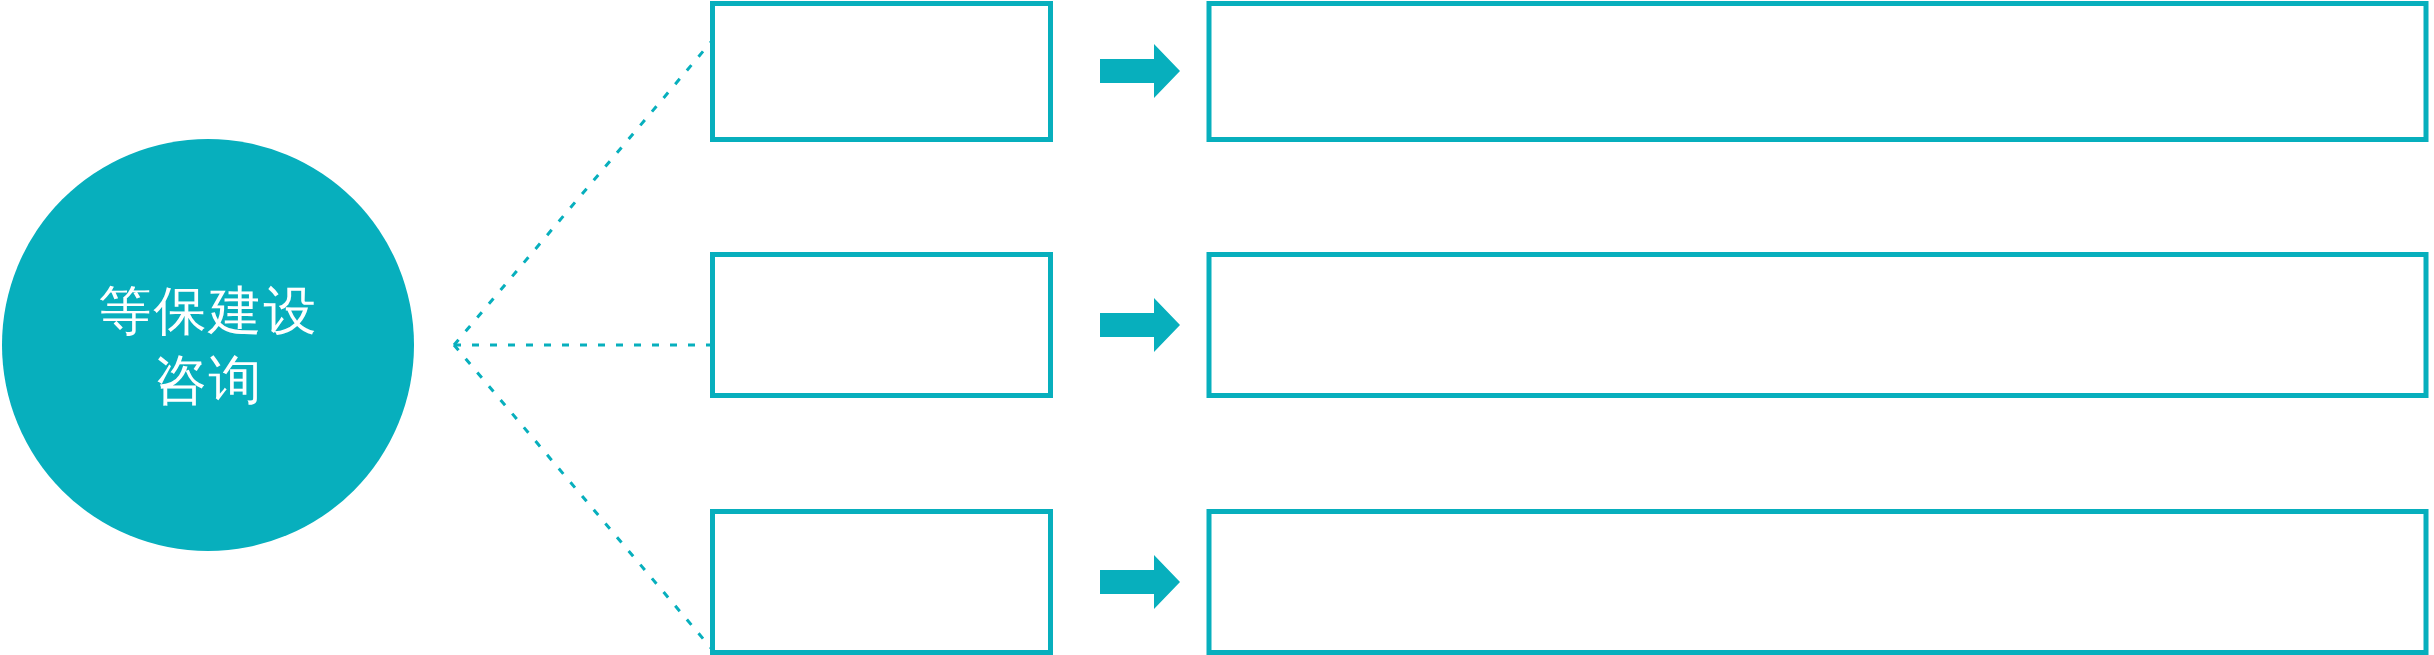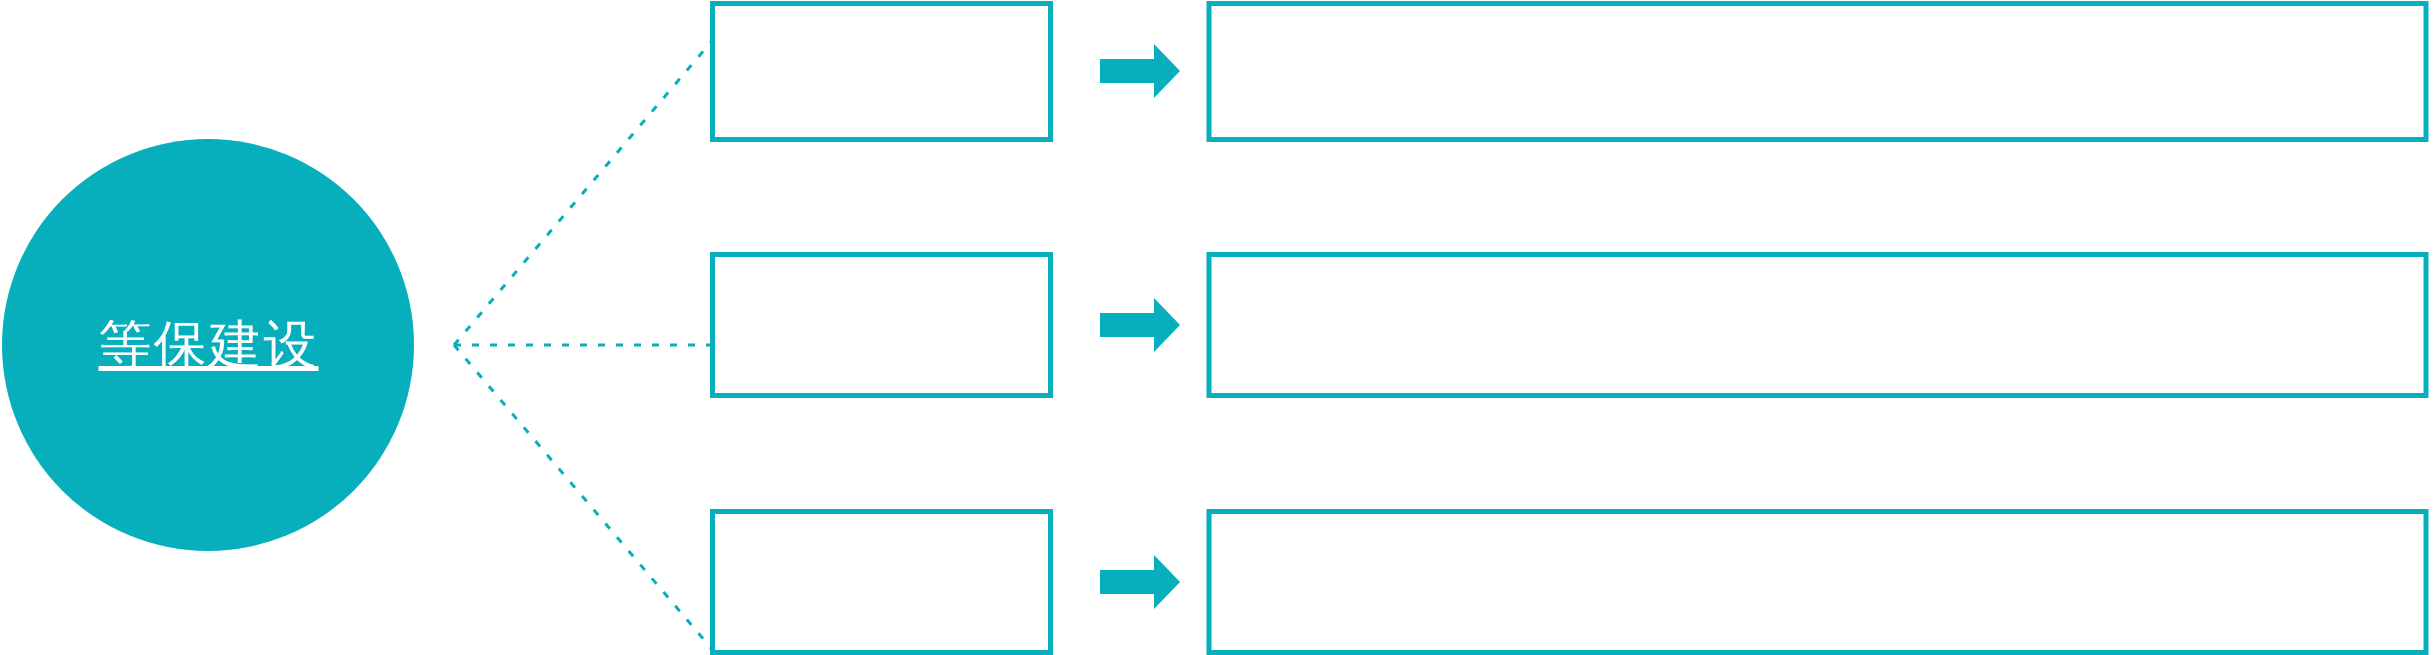--- a/index.html
+++ b/index.html
@@ -37,21 +37,21 @@
     justify-content: center;
     color: #ffffff;
     font-size: 53px;
     line-height: 1.30;
     letter-spacing: 2px;
     font-weight: 400;
     text-align: center;
     pointer-events: none;
     white-space: nowrap;
   }
-  .hub-line { display: block; text-decoration: underline; }
+  .hub-line { display: block; }
   .box-text {
     position: absolute;
     display: flex;
     align-items: center;
     justify-content: center;
     box-sizing: border-box;
     padding: 8px 16px;
     color: #1a1a1a;
     font-size: 30px;
     line-height: 1.4;
@@ -87,20 +87,21 @@
     <path d="M1100,313 L1154,313 L1154,298 L1180,325 L1154,352 L1154,337 L1100,337 Z" fill="#07AFBD"></path>
     <rect x="1209" y="254.5" width="1217" height="141" fill="#ffffff" stroke="#07AFBD" stroke-width="5"></rect>
 
     <rect x="712.5" y="511.5" width="338" height="141" fill="#ffffff" stroke="#07AFBD" stroke-width="5"></rect>
     <path d="M1100,570 L1154,570 L1154,555 L1180,582 L1154,609 L1154,594 L1100,594 Z" fill="#07AFBD"></path>
     <rect x="1209" y="511.5" width="1217" height="141" fill="#ffffff" stroke="#07AFBD" stroke-width="5"></rect>
   </svg>
 
   <div class="hub-label">
     <span class="hub-line">等保建设</span>
+    <span class="hub-line">咨询</span>
   </div>
 
   <div class="box-text" style="left:711px; top:2px; width:341px; height:139px;"></div>
   <div class="box-text" style="left:711px; top:253px; width:341px; height:144px;"></div>
   <div class="box-text" style="left:711px; top:510px; width:341px; height:144px;"></div>
 
   <div class="box-text wide" style="left:1207px; top:2px; width:1219px; height:139px;"></div>
   <div class="box-text wide" style="left:1207px; top:253px; width:1219px; height:144px;"></div>
   <div class="box-text wide" style="left:1207px; top:510px; width:1219px; height:144px;"></div>
 

